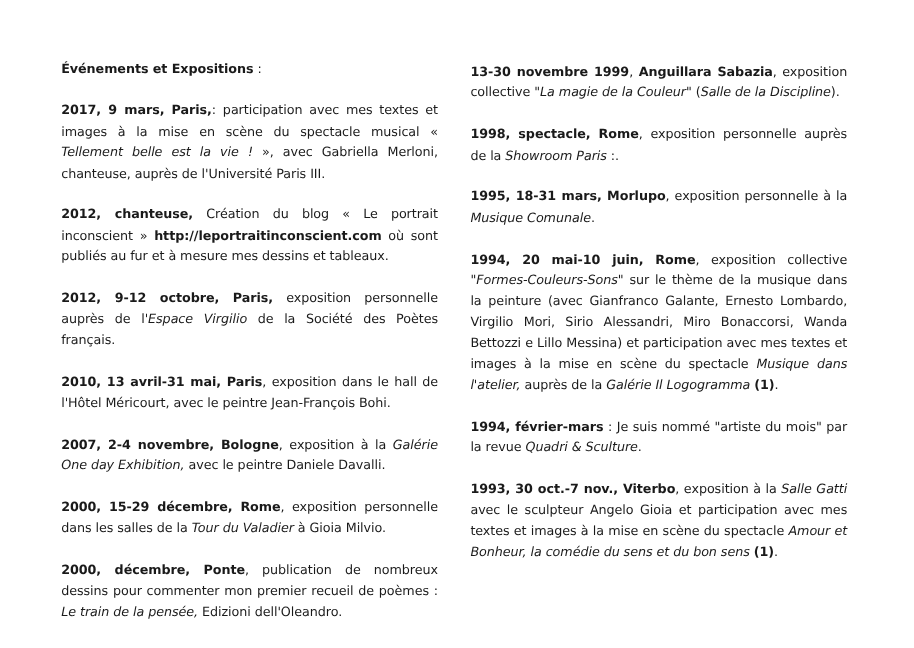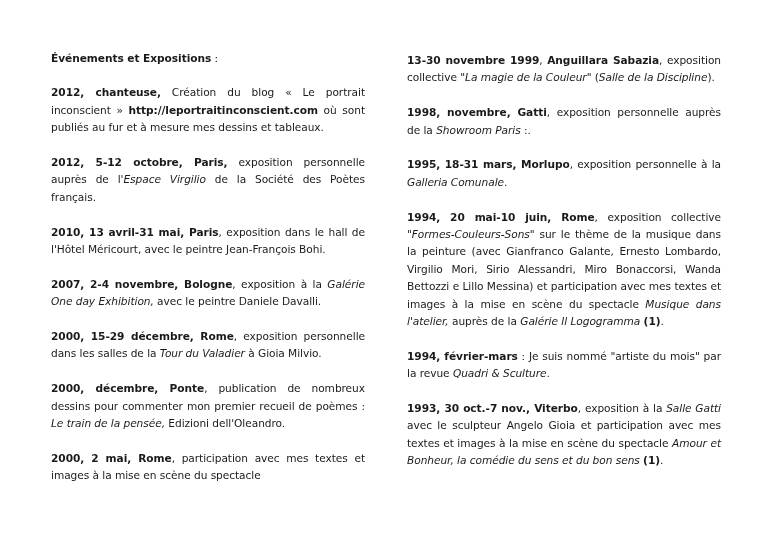--- a/index.html
+++ b/index.html
@@ -23,53 +23,54 @@
     .col {
       position: absolute;
       top: 50px;
       width: 314px;
       font-size: 10.6px;
       line-height: 17.4px;
       text-align: justify;
       letter-spacing: -0.05px;
     }
     .col-left { left: 51px; }
-    .col-right { left: 407px; top: 52px; }
+    .col-right { left: 392px; top: 52px; }
     .heading {
       margin: 0 0 17px 0;
       font-size: 10.6px;
     }
     .heading b { font-weight: bold; }
     .entry {
       margin: 0 0 17.4px 0;
     }
     .entry b { font-weight: bold; }
     .entry i { font-style: italic; }
     .seg { }
   </style>
 </head>
 <body>
 
 <div class="page">
   <div class="col col-left">
     <p class="heading"><b>Événements et Expositions</b><span> :</span></p>
     <div>
+        <p class="entry"><b class="seg">2017, 9 mars, Paris,</b><span class="seg">: participation avec mes textes et images à la mise en scène du spectacle musical « </span><i class="seg">Tellement belle est la vie ! </i><span class="seg">», avec Gabriella Merloni, chanteuse, auprès de l'Université Paris III.</span></p>
         <p class="entry"><b class="seg">2012, chanteuse,</b><span class="seg"> Création du blog « Le portrait inconscient » </span><b class="seg">http://leportraitinconscient.com</b><span class="seg"> où sont publiés au fur et à mesure mes dessins et tableaux.</span></p>
-        <p class="entry"><b class="seg">2012, 5-12 octobre, Paris,</b><span class="seg"> exposition personnelle auprès de l'</span><i class="seg">Espace Virgilio</i><span class="seg"> de la Société des Poètes français.</span></p>
+        <p class="entry"><b class="seg">2012, 9-12 octobre, Paris,</b><span class="seg"> exposition personnelle auprès de l'</span><i class="seg">Espace Virgilio</i><span class="seg"> de la Société des Poètes français.</span></p>
         <p class="entry"><b class="seg">2010, 13 avril-31 mai, Paris</b><span class="seg">, exposition dans le hall de l'Hôtel Méricourt, avec le peintre Jean-François Bohi.</span></p>
         <p class="entry"><b class="seg">2007, 2-4 novembre, Bologne</b><span class="seg">, exposition à la </span><i class="seg">Galérie One day Exhibition,</i><span class="seg"> avec le peintre Daniele Davalli.</span></p>
         <p class="entry"><b class="seg">2000, 15-29 décembre, Rome</b><span class="seg">, exposition personnelle dans les salles de la </span><i class="seg">Tour du Valadier</i><span class="seg"> à Gioia Milvio.</span></p>
         <p class="entry"><b class="seg">2000, décembre, Ponte</b><span class="seg">, publication de nombreux dessins pour commenter mon premier recueil de poèmes : </span><i class="seg">Le train de la pensée,</i><span class="seg"> Edizioni dell'Oleandro.</span></p>
         <p class="entry"><b class="seg">2000, 2 mai, Rome</b><span class="seg">, participation avec mes textes et images à la mise en scène du spectacle </span></p>
       </div>
   </div>
   <div class="col col-right">
     <div>
         <p class="entry"><b class="seg">13-30 novembre 1999</b><span class="seg">, </span><b class="seg">Anguillara Sabazia</b><span class="seg">, exposition collective "</span><i class="seg">La magie de la Couleur</i><span class="seg">" (</span><i class="seg">Salle de la Discipline</i><span class="seg">).</span></p>
-        <p class="entry"><b class="seg">1998, novembre, Gatti</b><span class="seg">, exposition personnelle auprès de la </span><i class="seg">Showroom Paris</i><span class="seg"> :.</span></p>
-        <p class="entry"><b class="seg">1995, 18-31 mars, Morlupo</b><span class="seg">, exposition personnelle à la </span><i class="seg">Galleria Comunale</i><span class="seg">.</span></p>
+        <p class="entry"><b class="seg">1998, spectacle, Rome</b><span class="seg">, exposition personnelle auprès de la </span><i class="seg">Showroom Paris</i><span class="seg"> :.</span></p>
+        <p class="entry"><b class="seg">1995, 18-31 mars, Morlupo</b><span class="seg">, exposition personnelle à la </span><i class="seg">Musique Comunale</i><span class="seg">.</span></p>
         <p class="entry"><b class="seg">1994, 20 mai-10 juin, Rome</b><span class="seg">, exposition collective "</span><i class="seg">Formes-Couleurs-Sons</i><span class="seg">" sur le thème de la musique dans la peinture (avec Gianfranco Galante, Ernesto Lombardo, Virgilio Mori, Sirio Alessandri, Miro Bonaccorsi, Wanda Bettozzi e Lillo Messina) et participation avec mes textes et images à la mise en scène du spectacle </span><i class="seg">Musique dans l'atelier,</i><span class="seg"> auprès de la </span><i class="seg">Galérie Il Logogramma</i><span class="seg"> </span><b class="seg">(1)</b><span class="seg">.</span></p>
         <p class="entry"><b class="seg">1994, février-mars</b><span class="seg"> : Je suis nommé "artiste du mois" par la revue </span><i class="seg">Quadri &amp; Sculture</i><span class="seg">.</span></p>
         <p class="entry"><b class="seg">1993, 30 oct.-7 nov., Viterbo</b><span class="seg">, exposition à la </span><i class="seg">Salle Gatti</i><span class="seg"> avec le sculpteur Angelo Gioia et participation avec mes textes et images à la mise en scène du spectacle </span><i class="seg">Amour et Bonheur, la comédie du sens et du bon sens</i><span class="seg"> </span><b class="seg">(1)</b><span class="seg">.</span></p>
         <p class="entry"></p>
       </div>
   </div>
 </div>
 
 </body></html>

